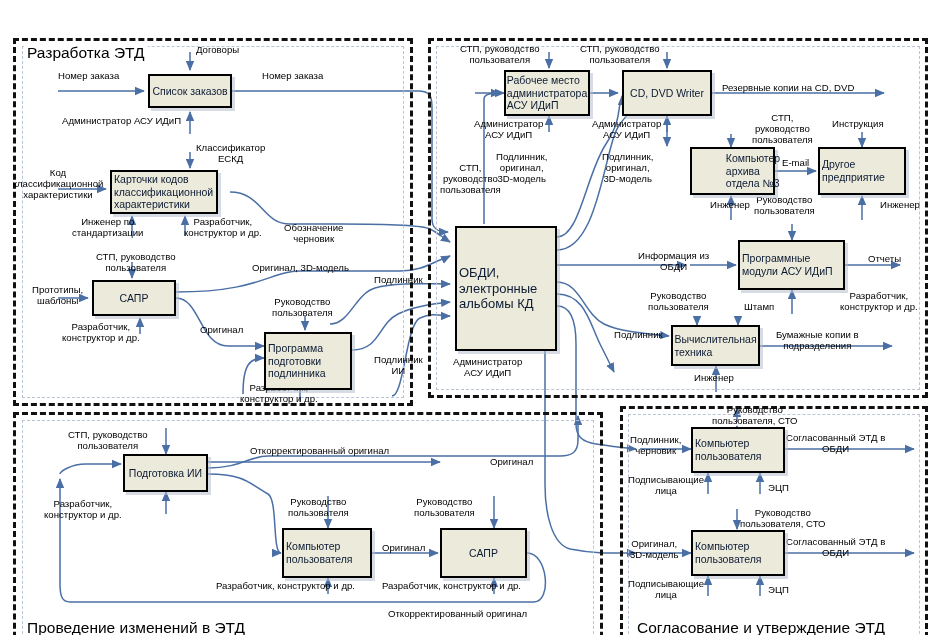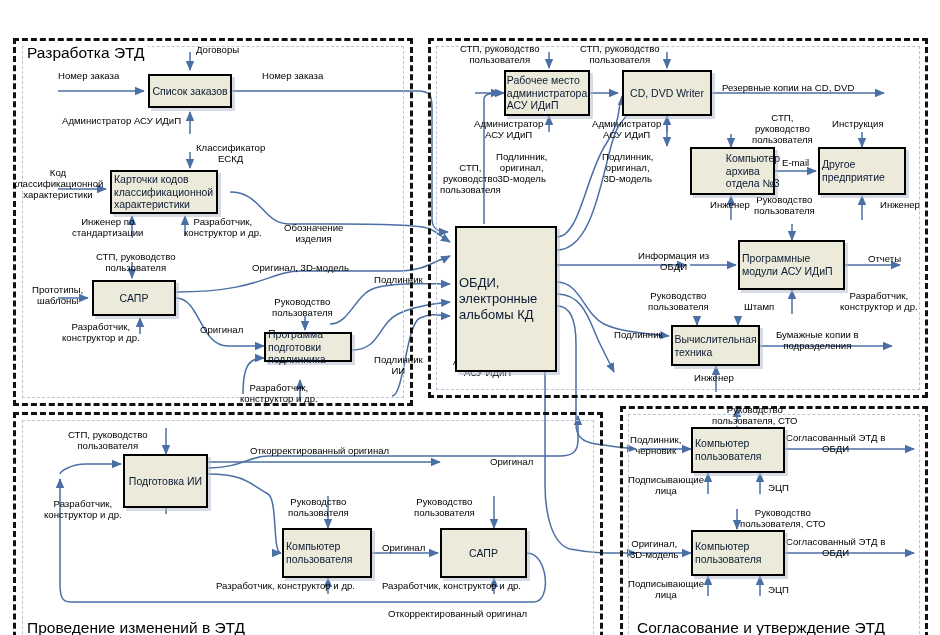--- a/index.html
+++ b/index.html
@@ -192,31 +192,31 @@
   <div class="zone" style="left:620px;top:382px;width:308px;height:241px;"></div>
   <div class="zone-inner" style="left:628px;top:390px;width:292px;height:225px;"></div>
 
   <div class="zone-title" style="left:24px;top:20px;">Разработка ЭТД</div>
   <div class="zone-title" style="left:634px;top:595px;">Согласование и утверждение ЭТД</div>
   <div class="zone-title" style="left:24px;top:595px;">Проведение изменений в ЭТД</div>
 
   <div class="node" style="left:148px;top:50px;width:84px;height:34px;">Список заказов</div>
   <div class="node" style="left:110px;top:146px;width:108px;height:44px;">Карточки кодов классификационной характеристики</div>
   <div class="node" style="left:92px;top:256px;width:84px;height:36px;">САПР</div>
-  <div class="node" style="left:264px;top:308px;width:88px;height:30px;">Программа подготовки подлинника</div>
-  <div class="node" style="left:455px;top:202px;width:102px;height:146px;font-size:13px;">ОБДИ, электронные альбомы КД</div>
+  <div class="node" style="left:264px;top:308px;width:88px;height:58px;">Программа подготовки подлинника</div>
+  <div class="node" style="left:455px;top:202px;width:102px;height:125px;font-size:13px;">ОБДИ, электронные альбомы КД</div>
 
   <div class="node" style="left:504px;top:46px;width:86px;height:46px;">Рабочее место администратора АСУ ИДиП</div>
   <div class="node" style="left:622px;top:46px;width:90px;height:46px;">CD, DVD Writer</div>
   <div class="node" style="left:690px;top:123px;width:85px;height:48px;padding-left:43px;">Компьютер архива отдела №3</div>
   <div class="node" style="left:818px;top:123px;width:88px;height:48px;">Другое предприятие</div>
   <div class="node" style="left:738px;top:216px;width:107px;height:50px;">Программные модули АСУ ИДиП</div>
   <div class="node" style="left:671px;top:301px;width:89px;height:41px;">Вычислительная техника</div>
 
-  <div class="node" style="left:123px;top:430px;width:85px;height:54px;">Подготовка ИИ</div>
+  <div class="node" style="left:123px;top:430px;width:85px;height:38px;">Подготовка ИИ</div>
   <div class="node" style="left:282px;top:504px;width:90px;height:50px;">Компьютер пользователя</div>
   <div class="node" style="left:440px;top:504px;width:87px;height:50px;">САПР</div>
 
   <div class="node" style="left:691px;top:403px;width:94px;height:46px;">Компьютер пользователя</div>
   <div class="node" style="left:691px;top:506px;width:94px;height:46px;">Компьютер пользователя</div>
 
   <div class="lbl" style="left:196px;top:20px;">Договоры</div>
   <div class="lbl" style="left:58px;top:46px;">Номер заказа</div>
   <div class="lbl" style="left:262px;top:46px;">Номер заказа</div>
   <div class="lbl" style="left:62px;top:91px;">Администратор АСУ ИДиП</div>
@@ -229,21 +229,21 @@
 стандартизации</div>
   <div class="lbl" style="left:184px;top:192px;">Разработчик,
 конструктор и др.</div>
   <div class="lbl" style="left:96px;top:227px;">СТП, руководство
 пользователя</div>
   <div class="lbl" style="left:32px;top:260px;">Прототипы,
 шаблоны</div>
   <div class="lbl" style="left:62px;top:297px;">Разработчик,
 конструктор и др.</div>
   <div class="lbl" style="left:284px;top:198px;">Обозначение
-изделия</div>
+черновик</div>
   <div class="lbl" style="left:252px;top:238px;">Оригинал, 3D-модель</div>
   <div class="lbl" style="left:272px;top:272px;">Руководство
 пользователя</div>
   <div class="lbl" style="left:200px;top:300px;">Оригинал</div>
   <div class="lbl" style="left:240px;top:358px;">Разработчик,
 конструктор и др.</div>
   <div class="lbl" style="left:374px;top:250px;">Подлинник</div>
   <div class="lbl" style="left:374px;top:330px;">Подлинник
 ИИ</div>
   <div class="lbl" style="left:440px;top:138px;">СТП,

